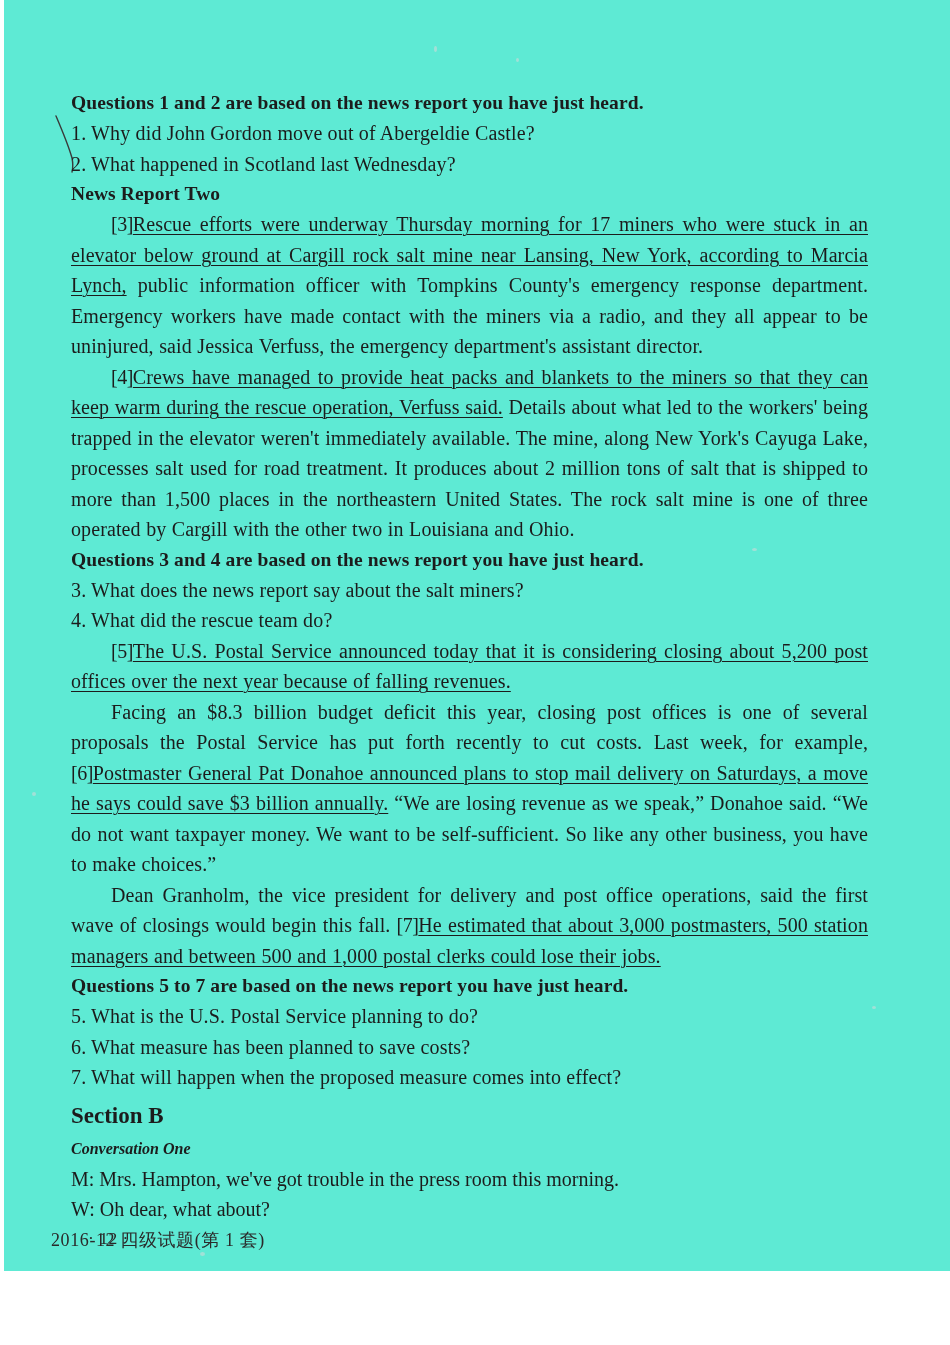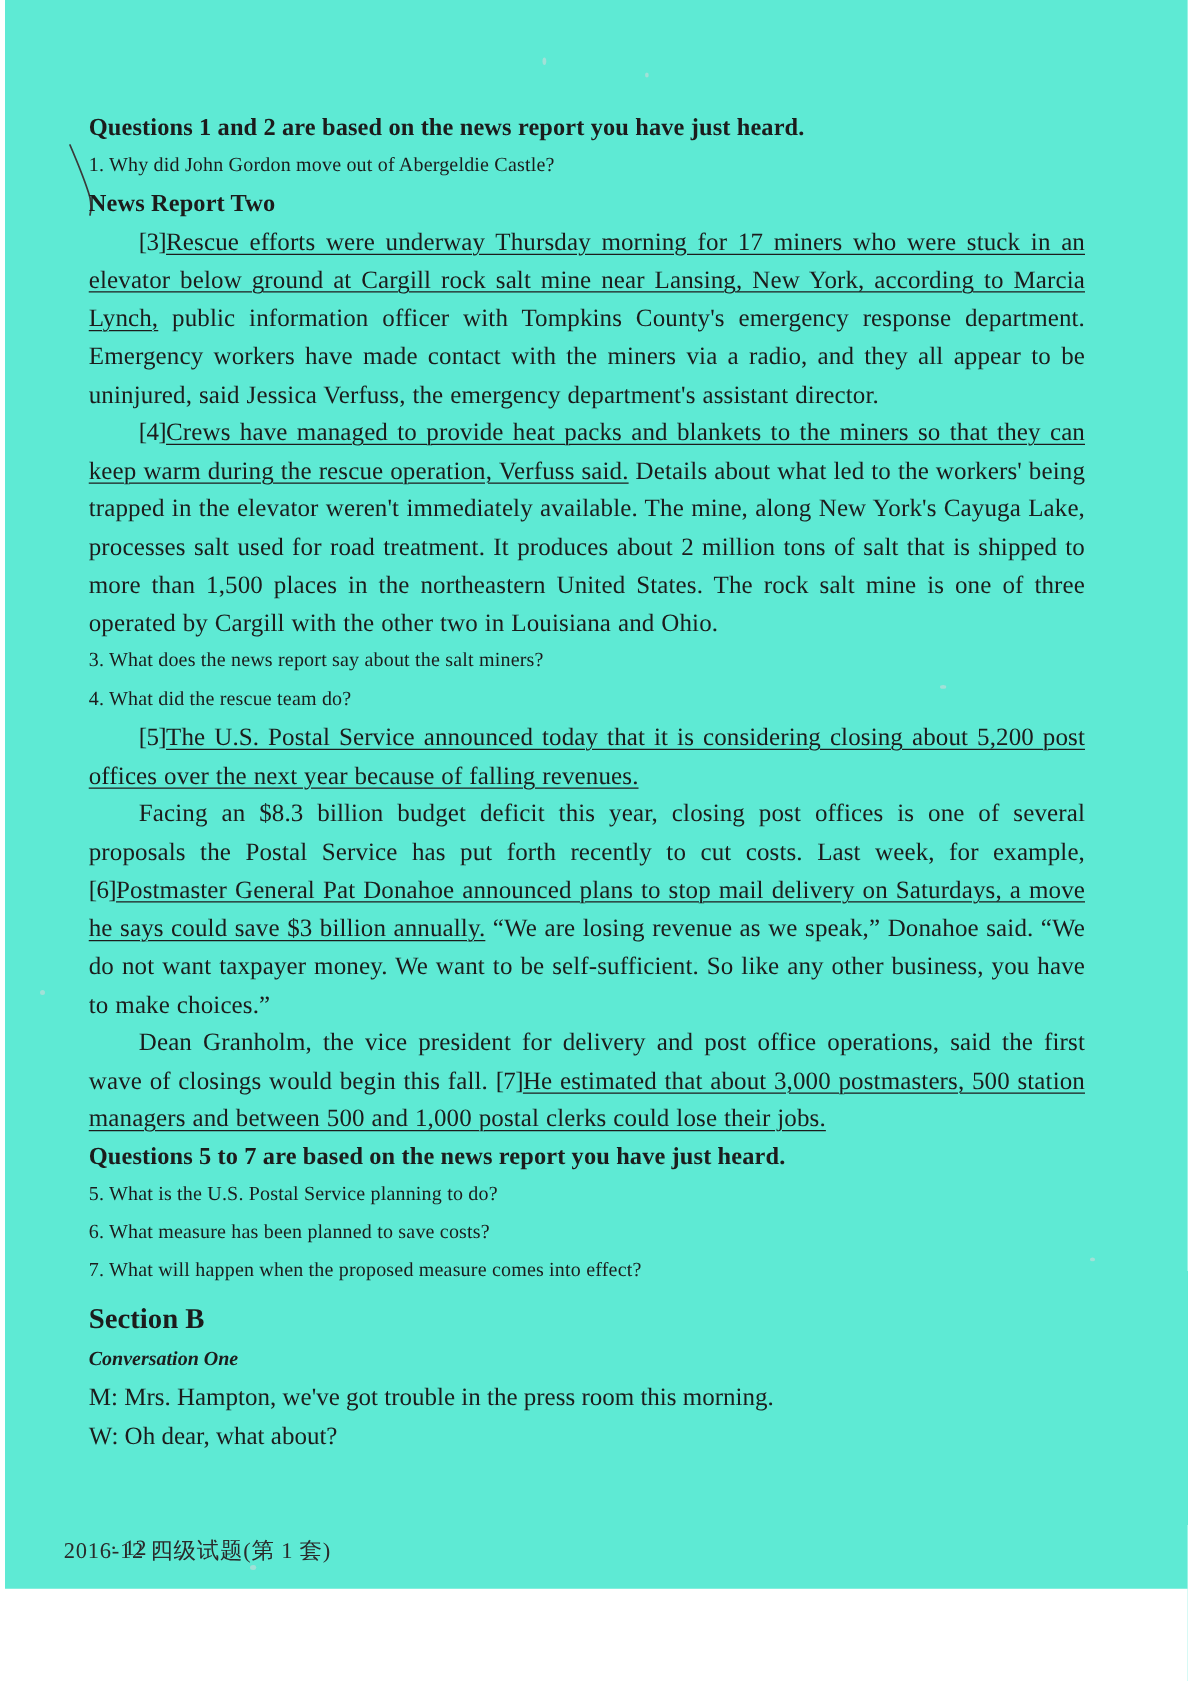--- a/index.html
+++ b/index.html
@@ -34,21 +34,21 @@
   
   .hdr {
     font-weight: bold;
     font-size: 19.5px;
     line-height: 30px;
     margin: 0 0 0 0;
     letter-spacing: 0.1px;
     white-space: nowrap;
   }
   .q-line {
-    font-size: 16px;
+    font-size: 20px;
     line-height: 30.5px;
     margin: 0;
     letter-spacing: 0.15px;
     white-space: nowrap;
   }
   .para {
     font-size: 20px;
     line-height: 30.5px;
     margin: 0;
     text-align: justify;
@@ -145,31 +145,33 @@
   <div class="speck" style="left:196px;top:1252px;width:5px;height:4px;"></div>
 
   <svg class="pen-mark" viewBox="0 0 26 62" xmlns="http://www.w3.org/2000/svg">
     <path d="M2 4 C 8 18, 14 32, 18 46 C 19 51, 19 56, 18 60" fill="none" stroke="#3a3a3a" stroke-width="1.4" stroke-linecap="round"></path>
   </svg>
 
   <div class="content">
 
     <p class="hdr">Questions 1 and 2 are based on the news report you have just heard.</p>
     <p class="q-line">1. Why did John Gordon move out of Abergeldie Castle?</p>
+    <p class="q-line">2. What happened in Scotland last Wednesday?</p>
 
     <p class="hdr">News Report Two</p>
 
     <p class="para">
       <span class="tag">[3]</span><span class="u">Rescue efforts were underway Thursday morning for 17 miners who were stuck in an elevator below ground at Cargill rock salt mine near Lansing, New York, according to Marcia Lynch,</span><span> public information officer with Tompkins County's emergency response department. Emergency workers have made contact with the miners via a radio, and they all appear to be uninjured, said Jessica Verfuss, the emergency department's assistant director.</span>
     </p>
 
     <p class="para">
       <span class="tag">[4]</span><span class="u">Crews have managed to provide heat packs and blankets to the miners so that they can keep warm during the rescue operation, Verfuss said.</span><span> Details about what led to the workers' being trapped in the elevator weren't immediately available. The mine, along New York's Cayuga Lake, processes salt used for road treatment. It produces about 2 million tons of salt that is shipped to more than 1,500 places in the northeastern United States. The rock salt mine is one of three operated by Cargill with the other two in Louisiana and Ohio.</span>
     </p>
 
+    <p class="hdr">Questions 3 and 4 are based on the news report you have just heard.</p>
     <p class="q-line">3. What does the news report say about the salt miners?</p>
     <p class="q-line">4. What did the rescue team do?</p>
 
 
     <p class="para">
       <span class="tag">[5]</span><span class="u">The U.S. Postal Service announced today that it is considering closing about 5,200 post offices over the next year because of falling revenues.</span>
     </p>
 
     <p class="para">
       <span>Facing an $8.3 billion budget deficit this year, closing post offices is one of several proposals the Postal Service has put forth recently to cut costs. Last week, for example, </span><span class="tag">[6]</span><span class="u">Postmaster General Pat Donahoe announced plans to stop mail delivery on Saturdays, a move he says could save $3 billion annually.</span><span> “We are losing revenue as we speak,” Donahoe said. “We do not want taxpayer money. We want to be self-sufficient. So like any other business, you have to make choices.”</span>

